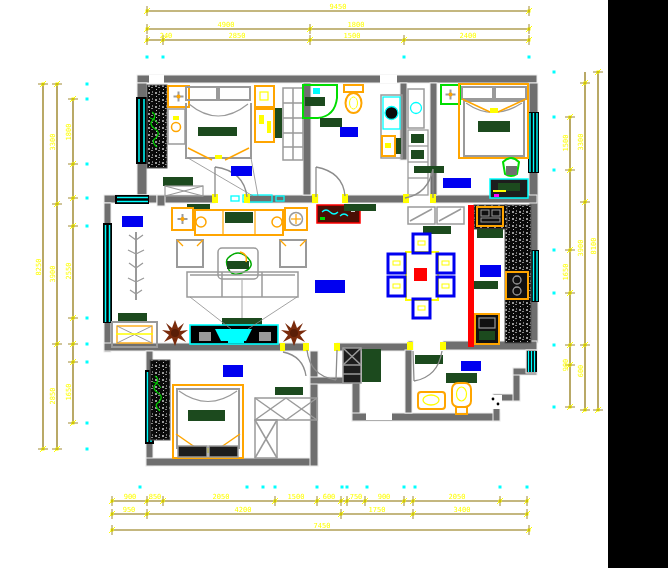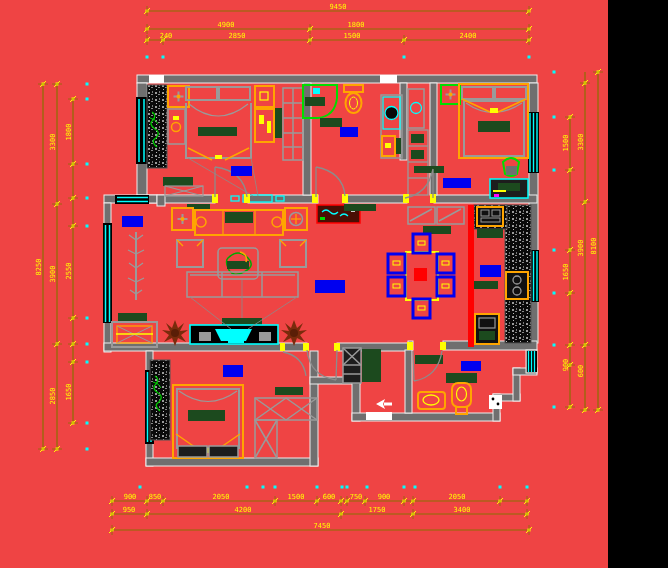--- a/index.html
+++ b/index.html
@@ -1,16 +1,16 @@
 <!DOCTYPE html>
 <html><head>
 <meta charset="utf-8">
 <style>
   html,body{margin:0;padding:0;background:#000;}
-  .stage{position:relative;width:608px;height:568px;background:#ef4444;overflow:hidden;
+  .stage{position:relative;width:608px;height:568px;background:#ffffff;overflow:hidden;
          font-family:"DejaVu Sans Mono", monospace;}
   svg{display:block}
   text.dim{font-family:"DejaVu Sans Mono", monospace;font-size:7px;fill:#ffff00;}
 </style>
 </head>
 <body>
 
 <div class="stage">
 <svg width="668" height="568" viewBox="0 0 668 568">
   <defs>

